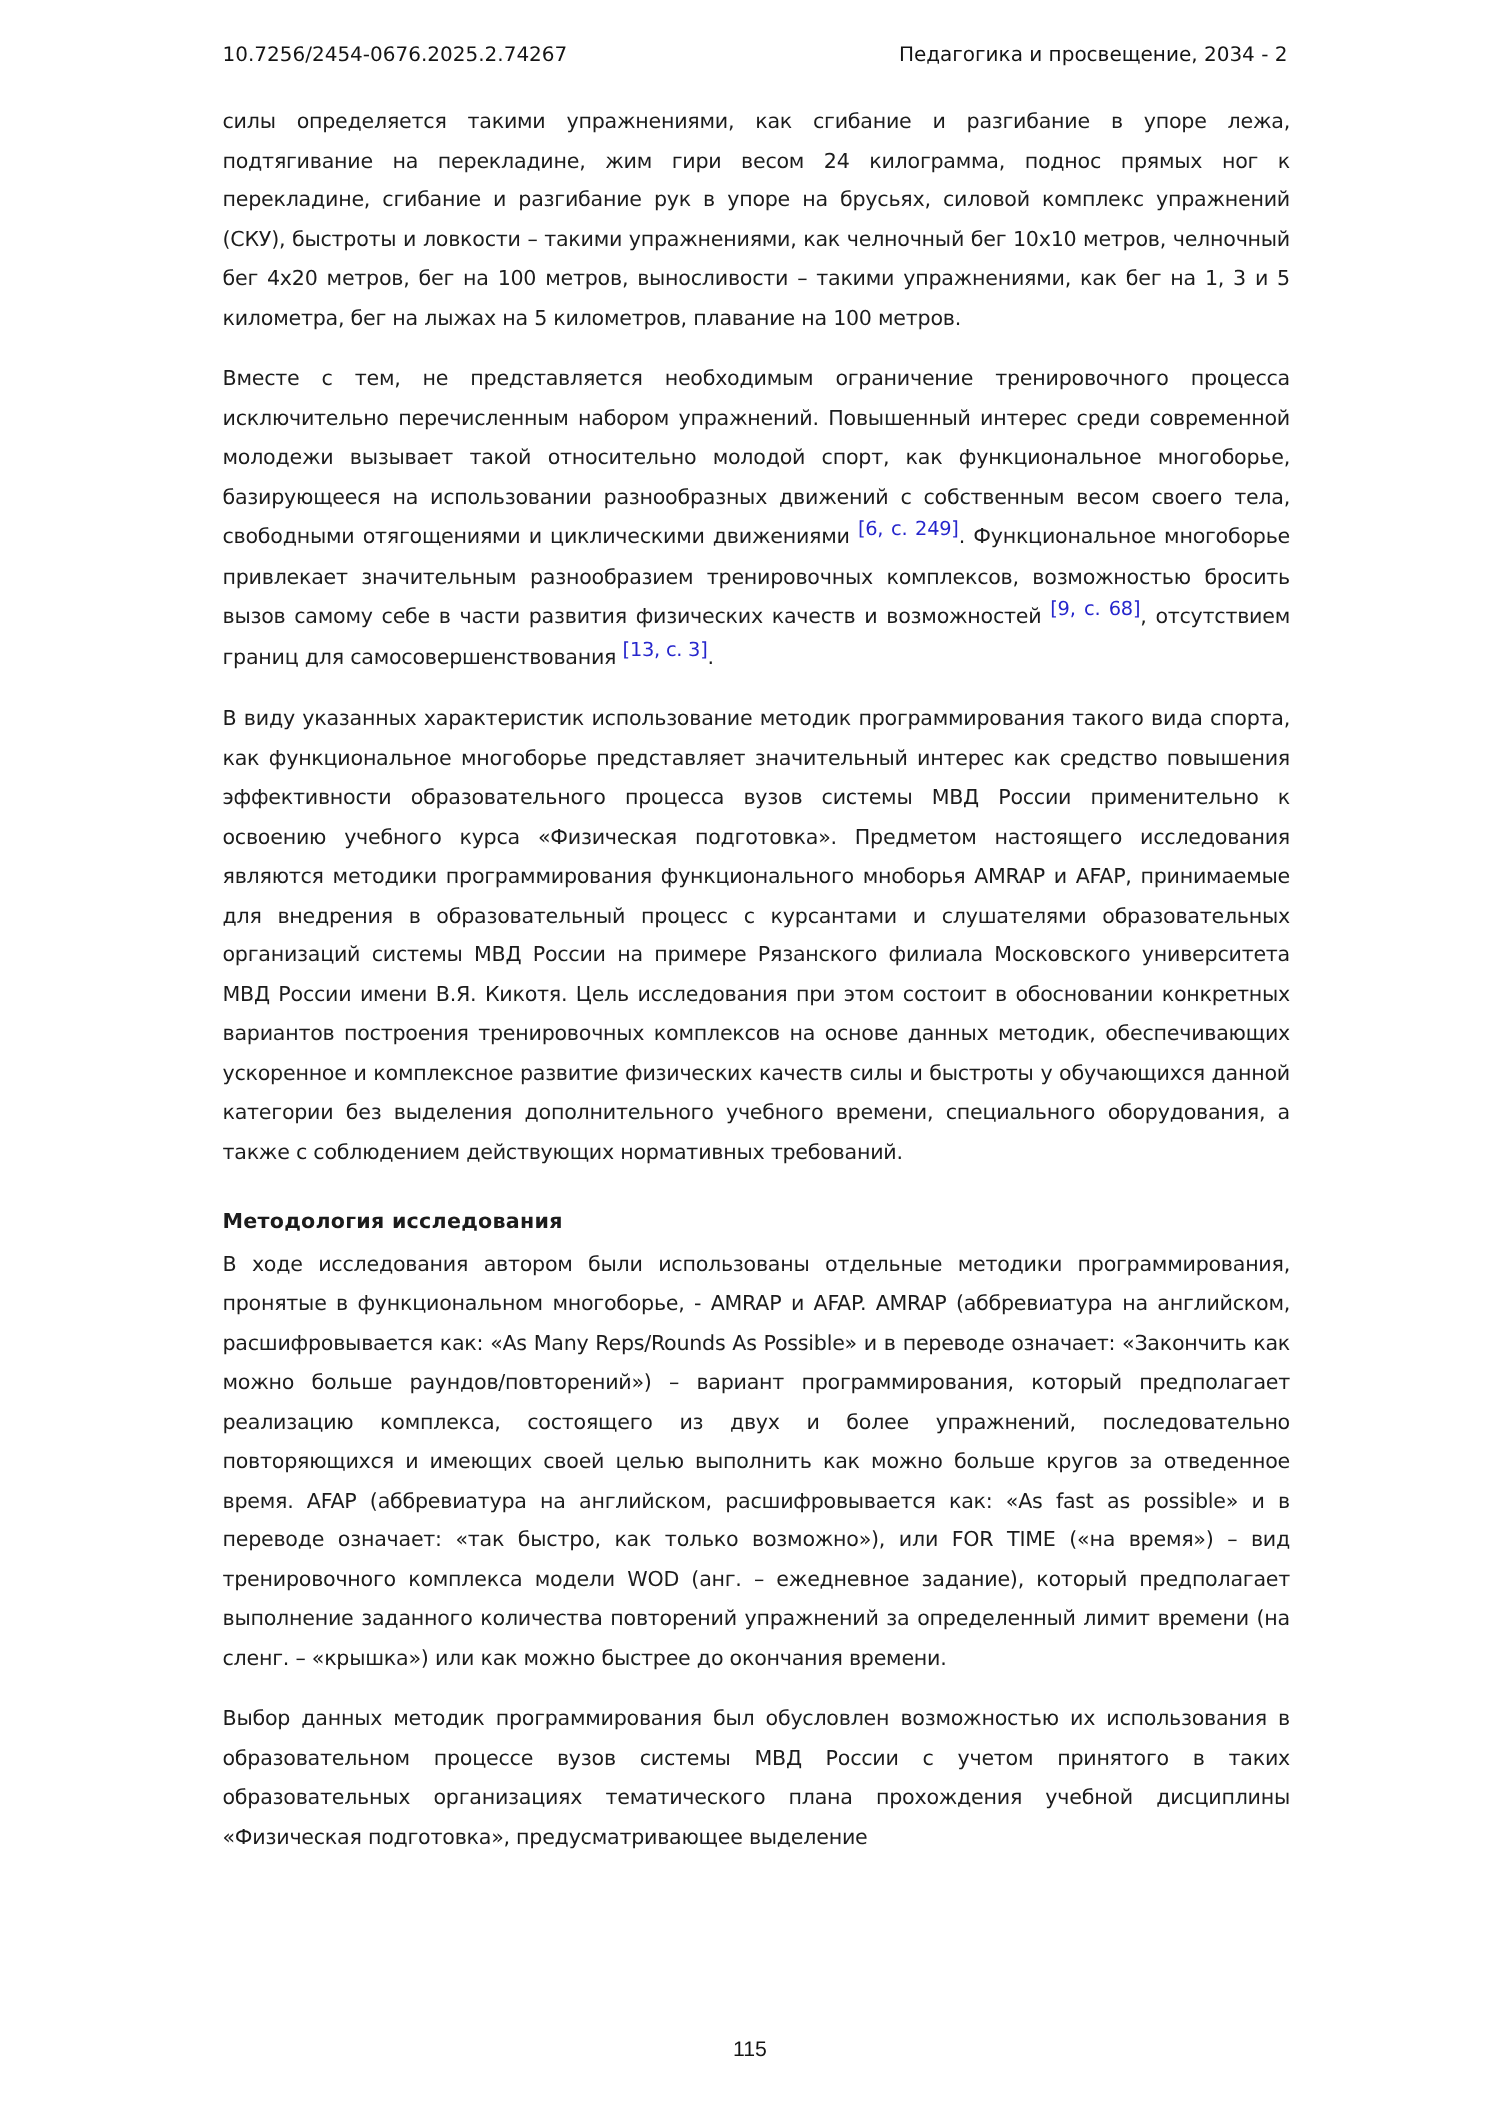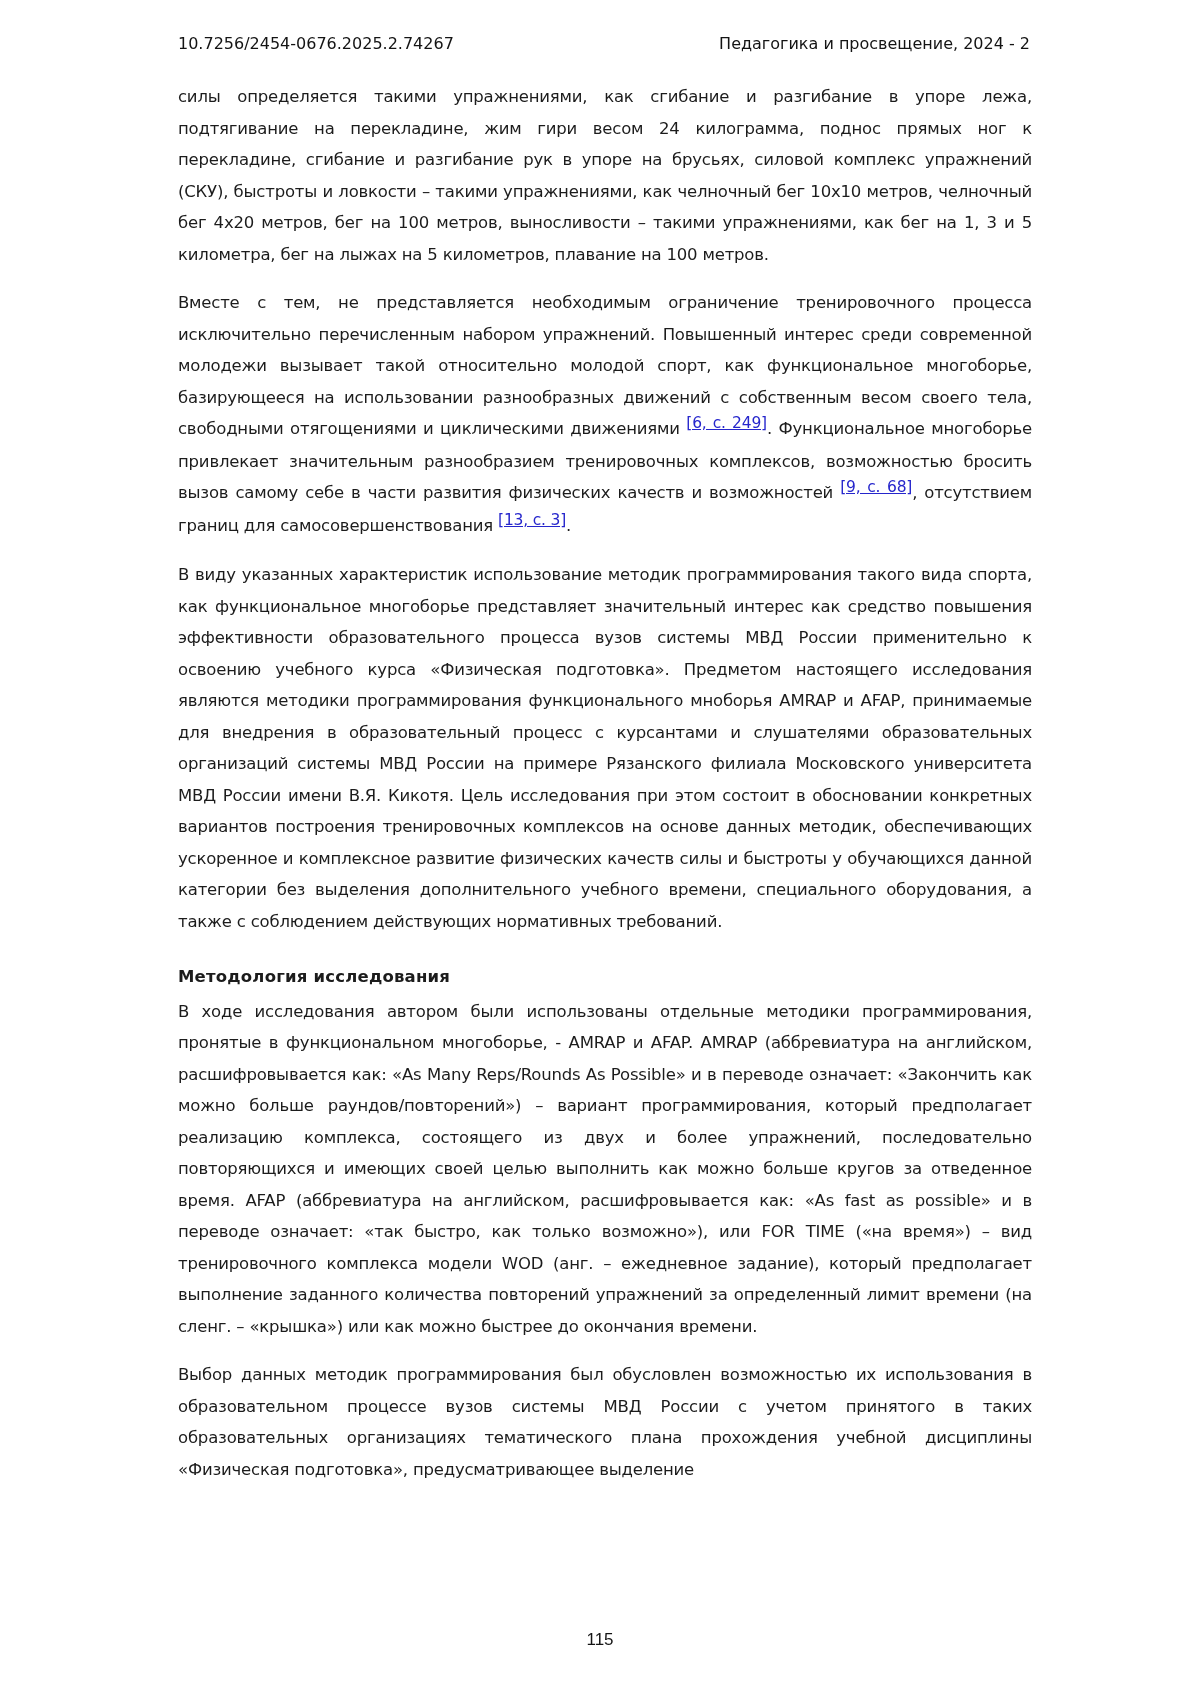--- a/index.html
+++ b/index.html
@@ -37,21 +37,20 @@
   }
   .article-body h2 {
     font-size: 16.5px;
     margin: 24px 0 3px 0;
     font-weight: bold;
     text-align: left;
     letter-spacing: 0.2px;
   }
   .cite {
     color: #2626cc;
-    text-decoration: underline;
     cursor: pointer;
     position: relative;
     top: -6px;
     font-size: 0.94em;
     white-space: nowrap;
   }
   .page-footer {
     position: absolute;
     left: 0;
     bottom: 48px;
@@ -62,21 +61,21 @@
     color: #141414;
   }
 </style>
 </head>
 <body>
 
 <div class="page">
 
   <header class="page-header">
     <span>10.7256/2454-0676.2025.2.74267</span>
-    <span>Педагогика и просвещение, 2024 - 2</span>
+    <span>Педагогика и просвещение, 2034 - 2</span>
   </header>
 
   <main class="article-body">
 
     <p>силы определяется такими упражнениями, как сгибание и разгибание в упоре лежа, подтягивание на перекладине, жим гири весом 24 килограмма, поднос прямых ног к перекладине, сгибание и разгибание рук в упоре на брусьях, силовой комплекс упражнений (СКУ), быстроты и ловкости – такими упражнениями, как челночный бег 10х10 метров, челночный бег 4х20 метров, бег на 100 метров, выносливости – такими упражнениями, как бег на 1, 3 и 5 километра, бег на лыжах на 5 километров, плавание на 100 метров.</p>
 
     <p><span>Вместе с тем, не представляется необходимым ограничение тренировочного процесса исключительно перечисленным набором упражнений. Повышенный интерес среди современной молодежи вызывает такой относительно молодой спорт, как функциональное многоборье, базирующееся на использовании разнообразных движений с собственным весом своего тела, свободными отягощениями и циклическими движениями </span><a class="cite">[6, с. 249]</a><span>. Функциональное многоборье привлекает значительным разнообразием тренировочных комплексов, возможностью бросить вызов самому себе в части развития физических качеств и возможностей </span><a class="cite">[9, с. 68]</a><span>, отсутствием границ для самосовершенствования </span><a class="cite">[13, с. 3]</a><span>.</span></p>
 
     <p>В виду указанных характеристик использование методик программирования такого вида спорта, как функциональное многоборье представляет значительный интерес как средство повышения эффективности образовательного процесса вузов системы МВД России применительно к освоению учебного курса «Физическая подготовка». Предметом настоящего исследования являются методики программирования функционального мноборья AMRAP и AFAP, принимаемые для внедрения в образовательный процесс с курсантами и слушателями образовательных организаций системы МВД России на примере Рязанского филиала Московского университета МВД России имени В.Я. Кикотя. Цель исследования при этом состоит в обосновании конкретных вариантов построения тренировочных комплексов на основе данных методик, обеспечивающих ускоренное и комплексное развитие физических качеств силы и быстроты у обучающихся данной категории без выделения дополнительного учебного времени, специального оборудования, а также с соблюдением действующих нормативных требований.</p>
 

